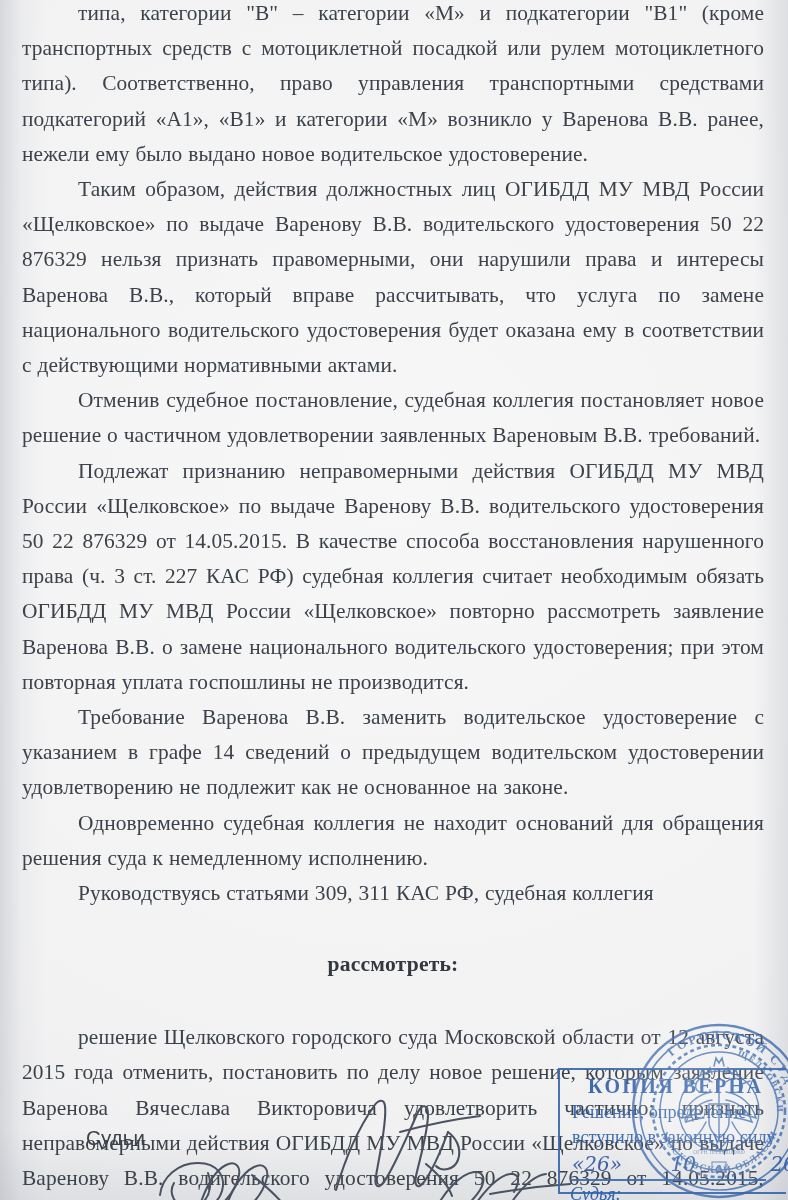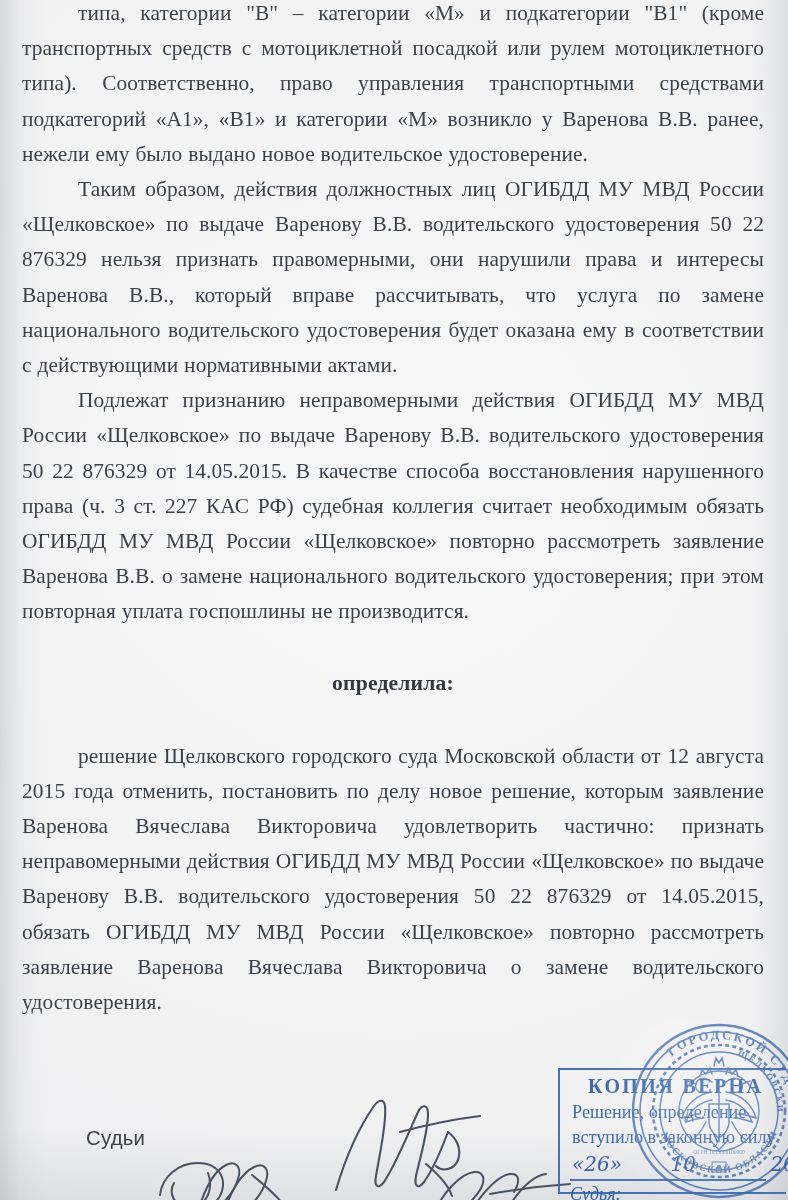--- a/index.html
+++ b/index.html
@@ -186,24 +186,28 @@
 <div class="page">
 
   <div class="scan-shade-left"></div>
   <div class="scan-shade-right"></div>
   <div class="scan-shade-bottom"></div>
 
   <div class="doc-body">
 
     <p class="para">типа, категории "В" – категории «М» и подкатегории "В1" (кроме транспортных средств с мотоциклетной посадкой или рулем мотоциклетного типа). Соответственно, право управления транспортными средствами подкатегорий «А1», «В1» и категории «М» возникло у Варенова В.В. ранее, нежели ему было выдано новое водительское удостоверение.</p>
     <p class="para">Таким образом, действия должностных лиц ОГИБДД МУ МВД России «Щелковское» по выдаче Варенову В.В. водительского удостоверения 50 22 876329 нельзя признать правомерными, они нарушили права и интересы Варенова В.В., который вправе рассчитывать, что услуга по замене национального водительского удостоверения будет оказана ему в соответствии с действующими нормативными актами.</p>
+    <p class="para">Отменив судебное постановление, судебная коллегия постановляет новое решение о частичном удовлетворении заявленных Вареновым В.В. требований.</p>
     <p class="para">Подлежат признанию неправомерными действия ОГИБДД МУ МВД России «Щелковское» по выдаче Варенову В.В. водительского удостоверения 50 22 876329 от 14.05.2015. В качестве способа восстановления нарушенного права (ч. 3 ст. 227 КАС РФ) судебная коллегия считает необходимым обязать ОГИБДД МУ МВД России «Щелковское» повторно рассмотреть заявление Варенова В.В. о замене национального водительского удостоверения; при этом повторная уплата госпошлины не производится.</p>
+    <p class="para">Требование Варенова В.В. заменить водительское удостоверение с указанием в графе 14 сведений о предыдущем водительском удостоверении удовлетворению не подлежит как не основанное на законе.</p>
+    <p class="para">Одновременно судебная коллегия не находит оснований для обращения решения суда к немедленному исполнению.</p>
+    <p class="para no-just">Руководствуясь статьями 309, 311 КАС РФ, судебная коллегия</p>
 
     <div class="gap-before-resolution"></div>
-    <p class="resolution-word">определила:</p>
+    <p class="resolution-word">рассмотреть:</p>
     <div class="gap-after-resolution"></div>
 
     <p class="para">решение Щелковского городского суда Московской области от 12 августа 2015 года отменить, постановить по делу новое решение, которым заявление Варенова Вячеслава Викторовича удовлетворить частично: признать неправомерными действия ОГИБДД МУ МВД России «Щелковское» по выдаче Варенову В.В. водительского удостоверения 50 22 876329 от 14.05.2015, обязать ОГИБДД МУ МВД России «Щелковское» повторно рассмотреть заявление Варенова Вячеслава Викторовича о замене водительского удостоверения.</p>
 
   </div>
 
   <div class="sig-block">
     <div class="sig-row">Судьи</div>
   </div>
 

